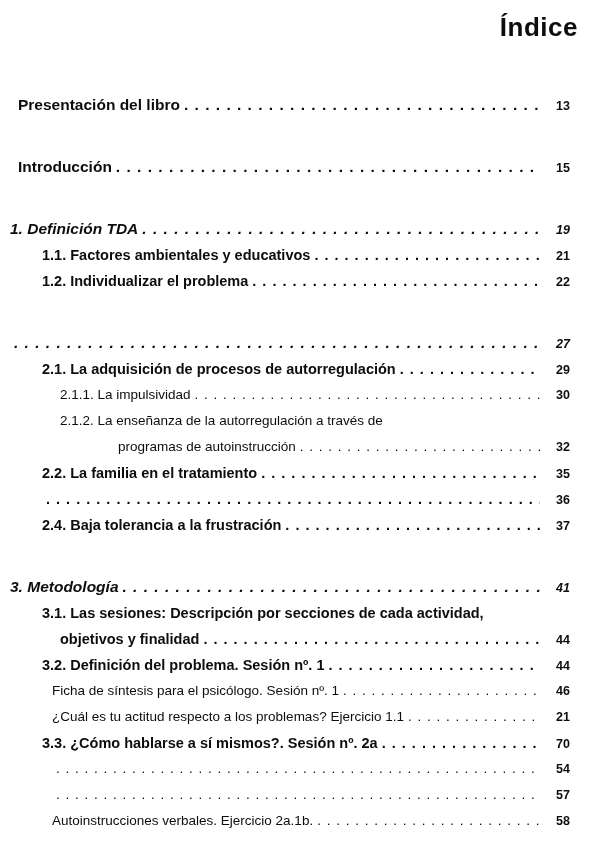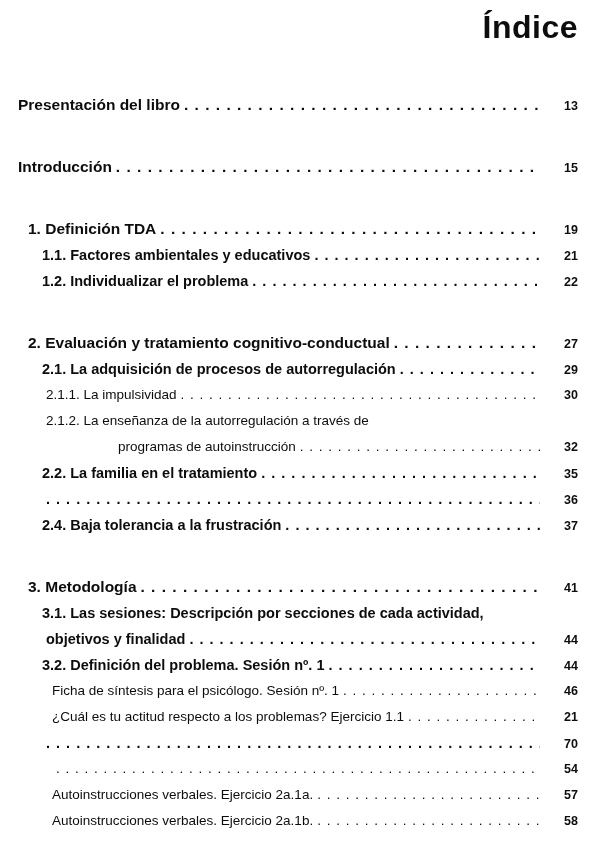--- a/index.html
+++ b/index.html
@@ -15,21 +15,21 @@
     background: #ffffff;
     box-sizing: border-box;
     padding: 8px 22px 10px 10px;
     font-family: "Liberation Sans", sans-serif;
     color: #0d0d0d;
     overflow: hidden;
   }
   .page-title {
     margin: 0 0 46px 0;
     text-align: right;
-    font-size: 32px;
+    font-size: 26px;
     line-height: 38px;
     font-weight: 700;
     letter-spacing: 0.5px;
   }
   .toc-section {
     margin-bottom: 36px;
   }
   .toc-section:last-child {
     margin-bottom: 0;
   }
@@ -57,28 +57,28 @@
     overflow: hidden;
     white-space: nowrap;
     margin-left: 4px;
     min-width: 0;
     letter-spacing: 1px;
   }
   .page-num {
     flex: 0 0 auto;
     min-width: 30px;
     padding-left: 8px;
-    text-align: right;
+    text-align: center;
     font-weight: 700;
     font-size: 12.5px;
   }
   .ind-0 { margin-left: 8px; }
-  .ind-1 { margin-left: 18px; }
+  .ind-1 { margin-left: 0; font-style: italic; }
   .ind-2 { margin-left: 32px; }
-  .ind-3 { margin-left: 36px; }
+  .ind-3 { margin-left: 50px; }
   .ind-4 { margin-left: 42px; }
   .ind-5 { margin-left: 108px; }
 </style>
 </head>
 <body>
 
 <div class="book-page">
   <h1 class="page-title">Índice</h1>
   <main class="toc">
       <section class="toc-section">
@@ -118,21 +118,20 @@
           <div class="toc-line ind-2">
             <span class="entry-text">1.2. Individualizar el problema</span>
             <span class="dots">. . . . . . . . . . . . . . . . . . . . . . . . . . . . . . . . . . . . . . . . . . . . . . . . . . . . . . . . . . . . . . . . . . . . . . . . . . . . . . . . . . . . . . . . . . . . . . . . . . . . . . . . . . . . . . . . . . . . . . . . . . . . . . . . . . </span>
             <span class="page-num">22</span>
           </div>
         </div>
       </section>
       <section class="toc-section">
         <div class="toc-entry size-lg bold">
           <div class="toc-line ind-1">
-            <span class="entry-text">2. Evaluación y tratamiento cognitivo-conductual</span>
             <span class="dots">. . . . . . . . . . . . . . . . . . . . . . . . . . . . . . . . . . . . . . . . . . . . . . . . . . . . . . . . . . . . . . . . . . . . . . . . . . . . . . . . . . . . . . . . . . . . . . . . . . . . . . . . . . . . . . . . . . . . . . . . . . . . . . . . . . </span>
             <span class="page-num">27</span>
           </div>
         </div>
         <div class="toc-entry size-md bold">
           <div class="toc-line ind-2">
             <span class="entry-text">2.1. La adquisición de procesos de autorregulación</span>
             <span class="dots">. . . . . . . . . . . . . . . . . . . . . . . . . . . . . . . . . . . . . . . . . . . . . . . . . . . . . . . . . . . . . . . . . . . . . . . . . . . . . . . . . . . . . . . . . . . . . . . . . . . . . . . . . . . . . . . . . . . . . . . . . . . . . . . . . . </span>
             <span class="page-num">29</span>
           </div>
@@ -209,33 +208,33 @@
         </div>
         <div class="toc-entry size-sm">
           <div class="toc-line ind-4">
             <span class="entry-text">¿Cuál es tu actitud respecto a los problemas? Ejercicio 1.1</span>
             <span class="dots">. . . . . . . . . . . . . . . . . . . . . . . . . . . . . . . . . . . . . . . . . . . . . . . . . . . . . . . . . . . . . . . . . . . . . . . . . . . . . . . . . . . . . . . . . . . . . . . . . . . . . . . . . . . . . . . . . . . . . . . . . . . . . . . . . . </span>
             <span class="page-num">21</span>
           </div>
         </div>
         <div class="toc-entry size-md bold">
           <div class="toc-line ind-2">
+            <span class="entry-text">3.3. ¿Cómo hablarse a sí mismos?. Sesión nº. 2a</span>
             <span class="dots">. . . . . . . . . . . . . . . . . . . . . . . . . . . . . . . . . . . . . . . . . . . . . . . . . . . . . . . . . . . . . . . . . . . . . . . . . . . . . . . . . . . . . . . . . . . . . . . . . . . . . . . . . . . . . . . . . . . . . . . . . . . . . . . . . . </span>
             <span class="page-num">70</span>
           </div>
         </div>
         <div class="toc-entry size-sm">
           <div class="toc-line ind-4">
             <span class="dots">. . . . . . . . . . . . . . . . . . . . . . . . . . . . . . . . . . . . . . . . . . . . . . . . . . . . . . . . . . . . . . . . . . . . . . . . . . . . . . . . . . . . . . . . . . . . . . . . . . . . . . . . . . . . . . . . . . . . . . . . . . . . . . . . . . </span>
             <span class="page-num">54</span>
           </div>
         </div>
         <div class="toc-entry size-sm">
           <div class="toc-line ind-4">
-            <span class="entry-text">Autoinstrucciones verbales. Ejercicio 2a.1a.</span>
             <span class="dots">. . . . . . . . . . . . . . . . . . . . . . . . . . . . . . . . . . . . . . . . . . . . . . . . . . . . . . . . . . . . . . . . . . . . . . . . . . . . . . . . . . . . . . . . . . . . . . . . . . . . . . . . . . . . . . . . . . . . . . . . . . . . . . . . . . </span>
             <span class="page-num">57</span>
           </div>
         </div>
         <div class="toc-entry size-sm">
           <div class="toc-line ind-4">
             <span class="entry-text">Autoinstrucciones verbales. Ejercicio 2a.1b.</span>
             <span class="dots">. . . . . . . . . . . . . . . . . . . . . . . . . . . . . . . . . . . . . . . . . . . . . . . . . . . . . . . . . . . . . . . . . . . . . . . . . . . . . . . . . . . . . . . . . . . . . . . . . . . . . . . . . . . . . . . . . . . . . . . . . . . . . . . . . . </span>
             <span class="page-num">58</span>
           </div>

